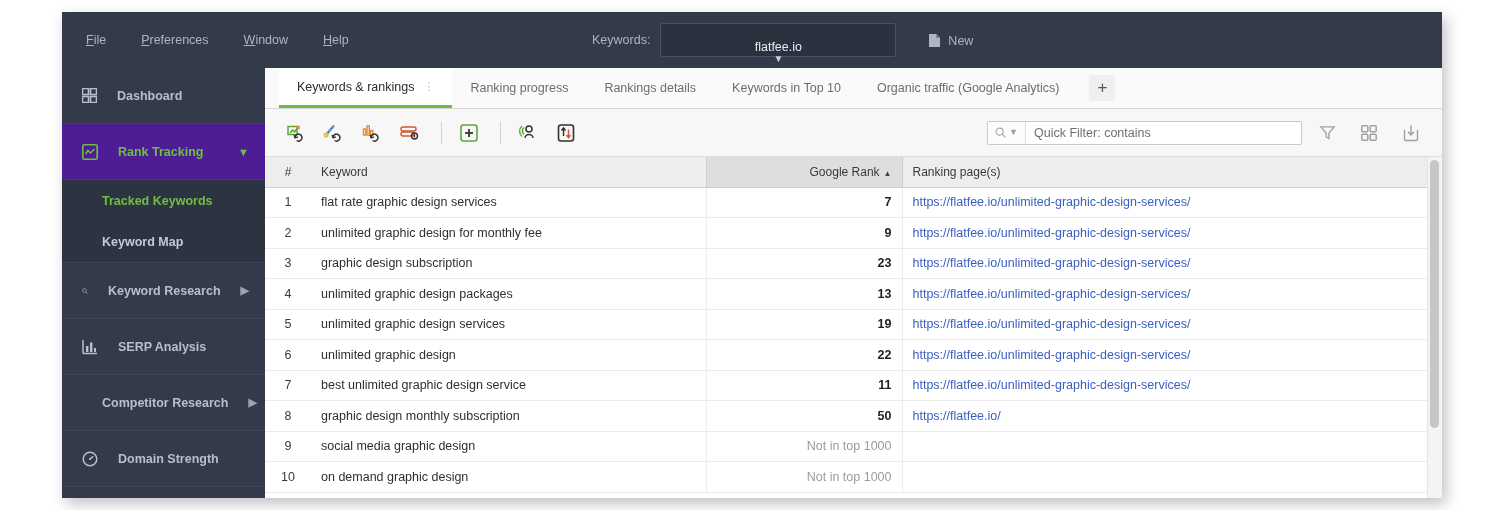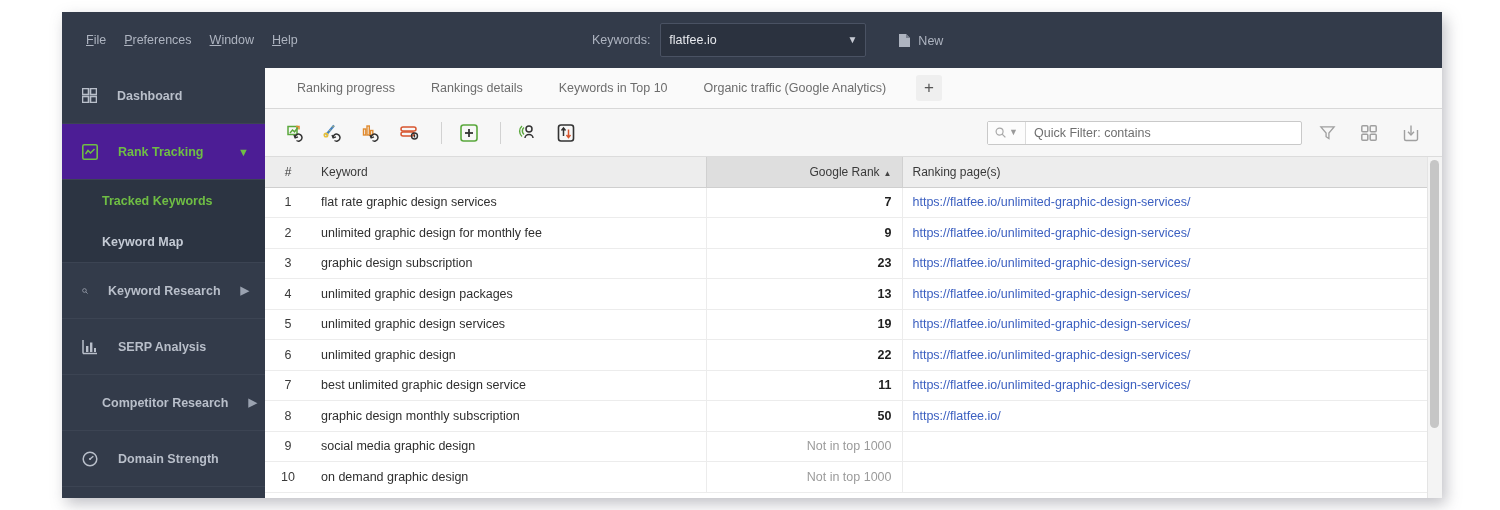--- a/index.html
+++ b/index.html
@@ -17,37 +17,38 @@
     overflow: hidden;
     box-shadow: 4px 6px 14px rgba(120,120,130,0.45);
   }
 
   
   .topbar {
     height: 56px; background: #333b4a;
     display: flex; align-items: center;
     position: relative;
   }
-  .menu { display: flex; align-items: center; gap: 18px; padding-left: 24px; }
+  .menu { display: flex; align-items: center; gap: 35px; padding-left: 24px; }
   .menu-item {
     color: #aeb4c0; font-size: 12.5px; cursor: default;
     white-space: nowrap;
   }
   .menu-item .mn { text-decoration: underline; }
 
   .proj-wrap {
     position: absolute; left: 530px; top: 0; height: 56px;
     display: flex; align-items: center; gap: 10px;
   }
   .proj-label { color: #aeb4c0; font-size: 12.5px; }
   .proj-select {
-    width: 206px; height: 25px; background: #2b323f;
+    width: 236px; height: 25px; background: #2b323f;
     border: 1px solid #4a5263; border-radius: 2px;
     display: flex; align-items: center; justify-content: space-between;
     padding: 16px 8px;
+    flex-direction: column;
   }
   .proj-select .val { color: #e8eaee; font-size: 12.5px; }
   .proj-select .cv { color: #c6cad3; font-size: 10px; line-height: 1; }
 
   .new-btn {
     display: flex; align-items: flex-end; gap: 7px;
     margin-left: 22px; cursor: default;
   }
   .new-btn .lbl { color: #aeb4c0; font-size: 12.5px; }
 
@@ -271,20 +272,24 @@
           <line x1="8" y1="8" x2="11.3" y2="5.2" stroke="#b9bfca" stroke-width="1.5"></line>
           <circle cx="8" cy="8" r="1.1" fill="#b9bfca"></circle>
         </svg>
         <span class="txt">Domain Strength</span>
       </div>
     </div>
 
     <div class="main">
 
       <div class="tabbar">
+        <div class="tab active">
+          <span>Keywords &amp; rankings</span>
+          <span class="dots">⋮</span>
+        </div>
         <div class="tab">
           <span>Ranking progress</span>
         </div>
         <div class="tab">
           <span>Rankings details</span>
         </div>
         <div class="tab">
           <span>Keywords in Top 10</span>
         </div>
         <div class="tab">

